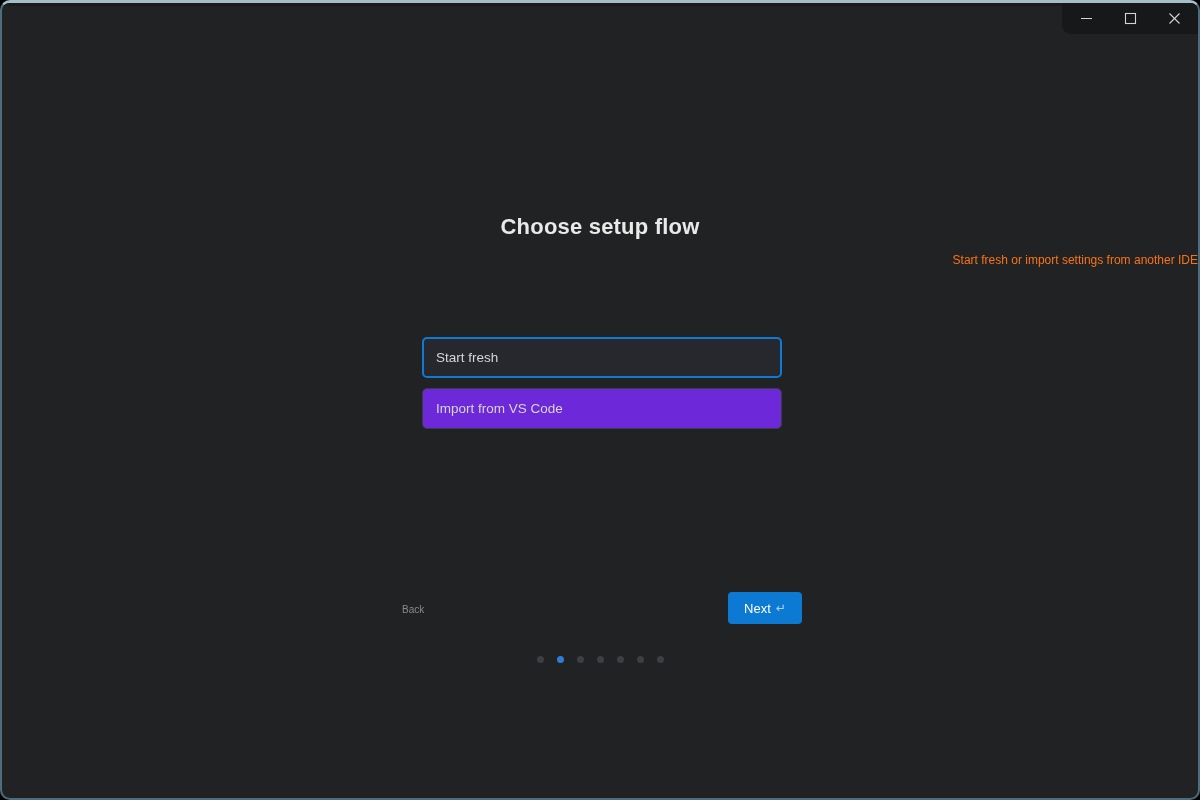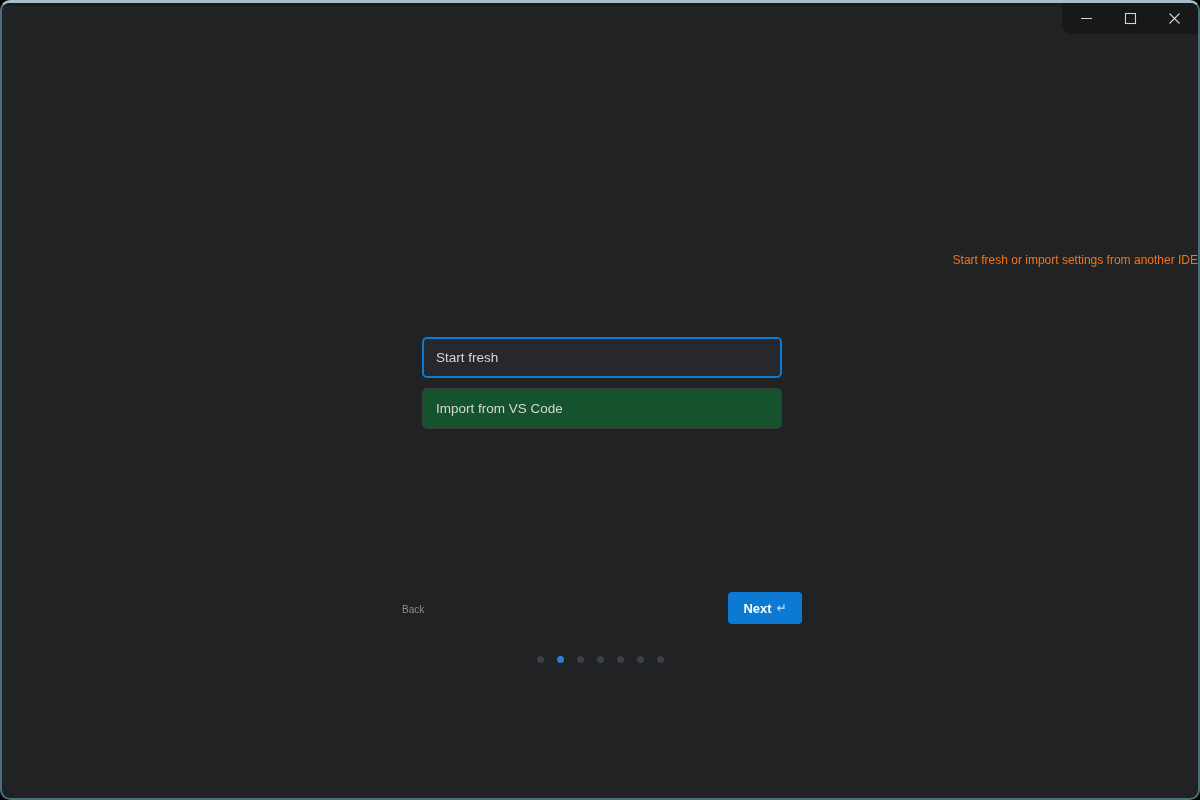--- a/index.html
+++ b/index.html
@@ -57,21 +57,21 @@
     text-align:right;
     font-size:12px; color:#f97316;
   }
   .options{
     position:absolute; top:287px; left:420px; width:360px;
     display:flex; flex-direction:column; gap:10px;
   }
   .option{
     box-sizing:border-box;
     height:41px; width:100%;
-    background:#14532d;
+    background:#6d28d9;
     border:1px solid #3a3d41;
     border-radius:5px;
     display:flex; align-items:center;
     padding:0 13px;
     font-size:13.5px; color:#d6d6d6;
     cursor:pointer;
   }
   .option.selected{
     background:#26282d;
     border:2px solid var(--accent);
@@ -87,21 +87,20 @@
   .footer-next{
     position:absolute; left:726px; top:589px;
     width:74px; height:32px;
     box-sizing:border-box;
     background:#0c7ad2;
     border:none; border-radius:4px;
     color:#ffffff; font-size:13px;
     font-family:"Liberation Sans","DejaVu Sans",sans-serif;
     display:flex; align-items:center; justify-content:center; gap:5px;
     cursor:pointer;
-    font-weight:bold;
   }
   .footer-next .enter-glyph{
     font-size:12px; opacity:0.65; line-height:1;
   }
   .dots{
     position:absolute; top:653px; left:0; width:100%;
     display:flex; justify-content:center; align-items:center; gap:13px;
   }
   .dot{
     width:7px; height:7px; border-radius:50%;
@@ -133,20 +132,21 @@
       <div class="ctrl-btn">
         <span>
           <svg width="13" height="13" viewBox="0 0 13 13">
             <line x1="1.5" y1="1.5" x2="11.5" y2="11.5" stroke="#d4d4d4" stroke-width="1.1"></line>
             <line x1="11.5" y1="1.5" x2="1.5" y2="11.5" stroke="#d4d4d4" stroke-width="1.1"></line>
           </svg>
         </span>
       </div>
     </div>
 
+  <div class="page-title">Choose setup flow</div>
 
   <div class="page-subtitle">Start fresh or import settings from another IDE</div>
 
   <div class="options" id="options-list">
       <div class="option selected">
         <span>Start fresh</span>
       </div>
       <div class="option">
         <span>Import from VS Code</span>
       </div>

